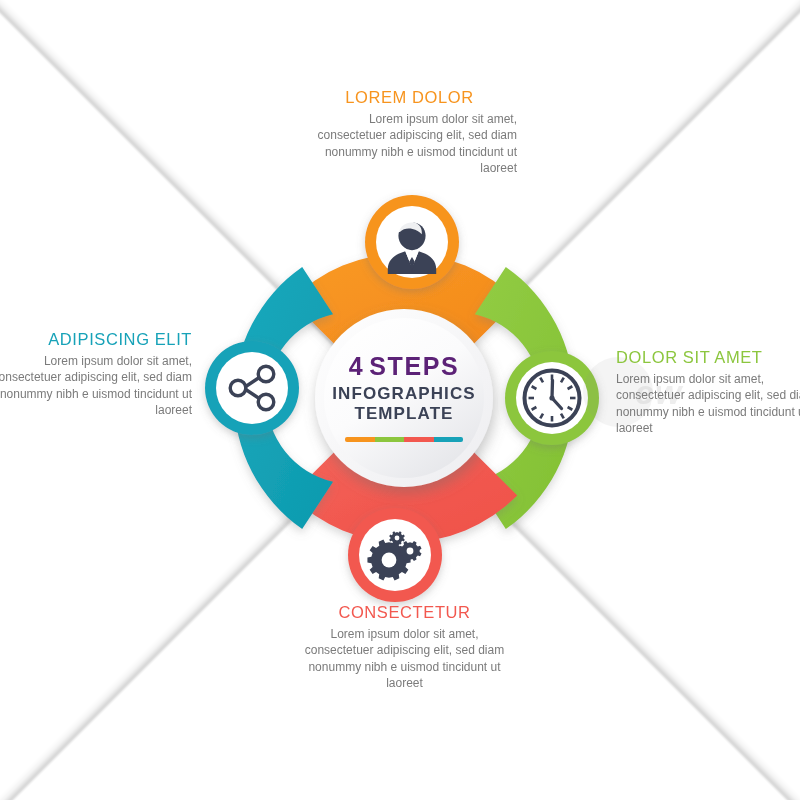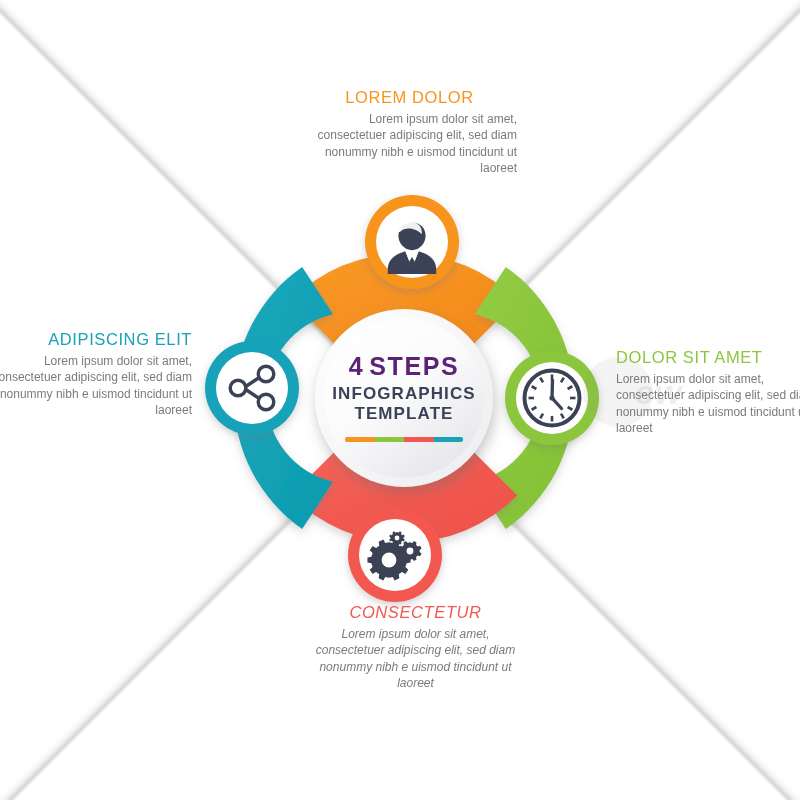--- a/index.html
+++ b/index.html
@@ -55,21 +55,21 @@
     line-height: 1.36;
     color: #7b7b7b;
     margin: 0;
     font-weight: 400;
   }
 
   .tb-top    { left: 302px; top: 88px;  text-align: right; width: 215px; }
   .tb-top .t-title { text-align: center; }
   .tb-left   { left: -8px;  top: 330px; text-align: right; width: 200px; }
   .tb-right  { left: 616px; top: 348px; text-align: left;  width: 200px; }
-  .tb-bottom { left: 308px; top: 603px; text-align: center;width: 215px; font-style: italic; }
+  .tb-bottom { left: 297px; top: 603px; text-align: center;width: 215px; }
 
   .tb-top .t-body    { text-align: right; }
   .tb-left .t-body   { text-align: right; }
   .tb-right .t-body  { text-align: left; }
   .tb-bottom .t-body { text-align: center; }
 
   .tb-left .t-title  { text-align: right; }
   .tb-right .t-title { text-align: left; }
 
   

